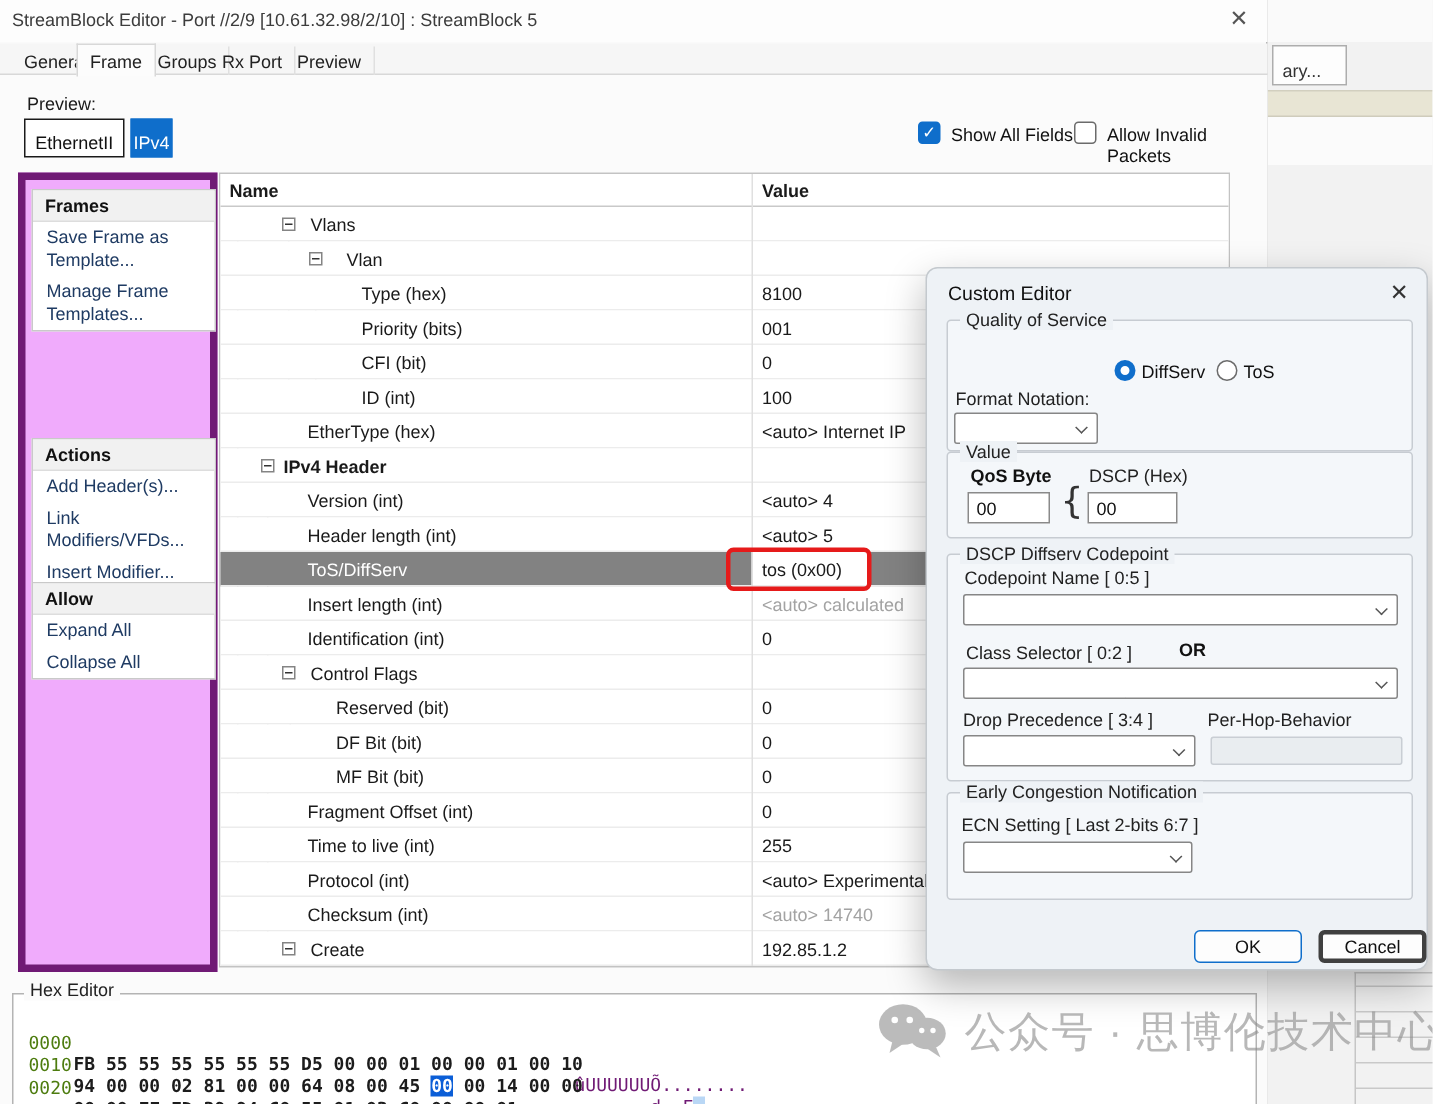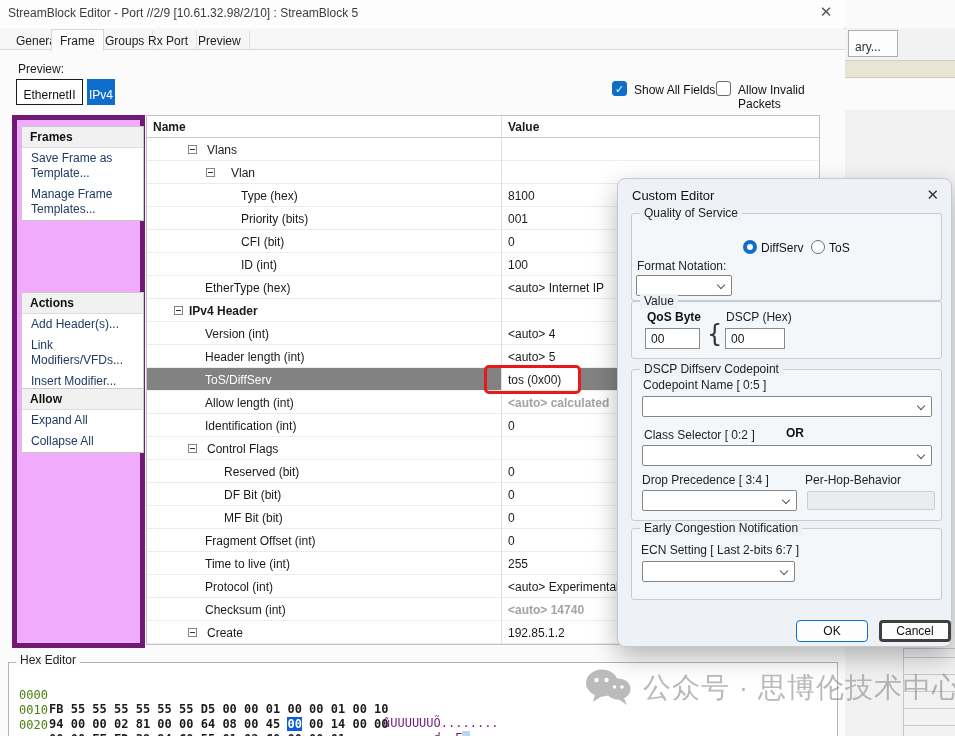--- a/index.html
+++ b/index.html
@@ -50,21 +50,21 @@
   .thead{position:absolute;left:0;top:0;width:100%;height:22px;border-bottom:1px solid #c9c9c9;background:#fff;}
   .th{position:absolute;top:4px;font-weight:bold;font-size:12px;}
   .th.name{left:6px;} .th.value{left:361px;}
   .coldiv{position:absolute;left:354px;top:0;width:1px;height:528px;background:#e0e0e0;}
   .trow{position:absolute;left:0;width:672px;height:23px;border-bottom:1px solid #ececec;background:#fff;}
   .trow.sel{background:var(--selected-row);}
   .tname{position:absolute;top:5px;font-size:12px;color:#1a1a1a;white-space:nowrap;}
   .trow.sel .tname{color:#fff;}
   .tname.bold{font-weight:bold;}
   .tval{position:absolute;left:361px;top:5px;font-size:12px;color:#1a1a1a;white-space:pre;}
-  .tval.gray{color:#a3a3a3;font-weight:bold;}
+  .tval.gray{color:#a3a3a3;}
   .white-patch{position:absolute;left:354px;top:0;width:78px;height:22px;background:#fff;}
   .vline{position:absolute;width:0;border-left:1px dotted #9a9a9a;}
   .ebox{position:absolute;width:9px;height:9px;background:#fff;border:1px solid #848484;z-index:3;}
   .ebox::after{content:"";position:absolute;left:1px;top:3px;width:5px;height:1px;background:#333;}
   .redbox{position:absolute;left:337px;top:249px;width:97px;height:29px;border:3px solid var(--annotation-red);border-radius:5px;z-index:5;}
 
   
   .hex-label{position:absolute;left:16px;top:603px;background:#fbfbfb;padding:0 4px;font-size:12px;color:#222;z-index:2;}
   .hex-box{position:absolute;left:8px;top:612px;width:830px;height:118px;border:1px solid #b4b4b4;background:#fff;}
   .hexrow{position:absolute;left:0;width:100%;height:15px;font-family:"DejaVu Sans Mono",monospace;font-size:12px;white-space:pre;}
@@ -210,21 +210,21 @@
       <div class="trow" style="top:229px">
         <span class="tname" style="left:58px">Header length (int)</span>
         <span class="tval">&lt;auto&gt; 5</span>
       </div>
       <div class="trow sel" style="top:252px">
         <span class="white-patch"></span>
         <span class="tname" style="left:58px">ToS/DiffServ</span>
         <span class="tval">tos (0x00)</span>
       </div>
       <div class="trow" style="top:275px">
-        <span class="tname" style="left:58px">Allow length (int)</span>
+        <span class="tname" style="left:58px">Insert length (int)</span>
         <span class="tval gray">&lt;auto&gt; calculated</span>
       </div>
       <div class="trow" style="top:298px">
         <span class="tname" style="left:58px">Identification (int)</span>
         <span class="tval">0</span>
       </div>
       <div class="trow" style="top:321px">
         <span class="tname" style="left:60px">Control Flags</span>
         <span class="tval"></span>
       </div>

